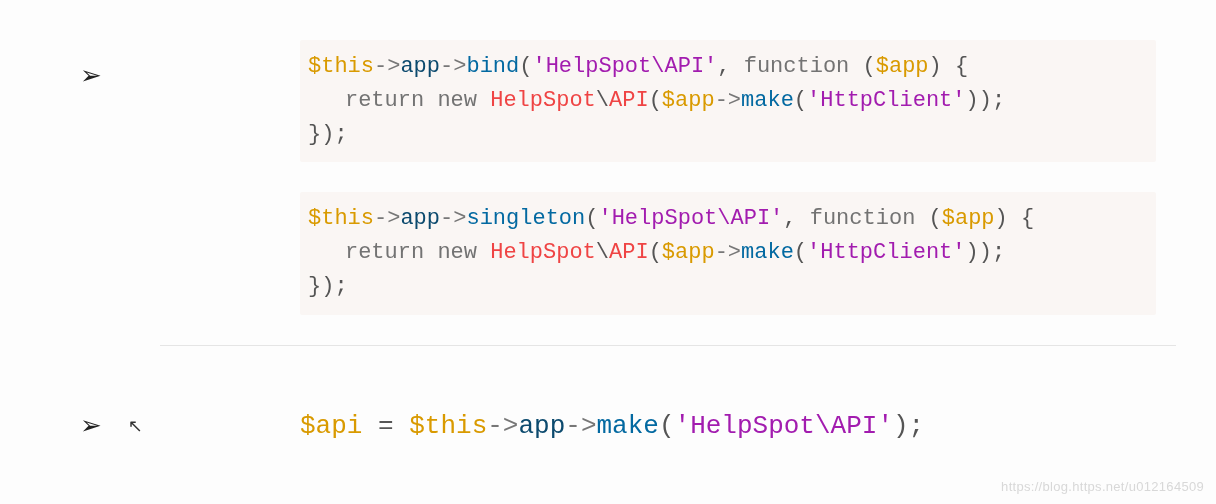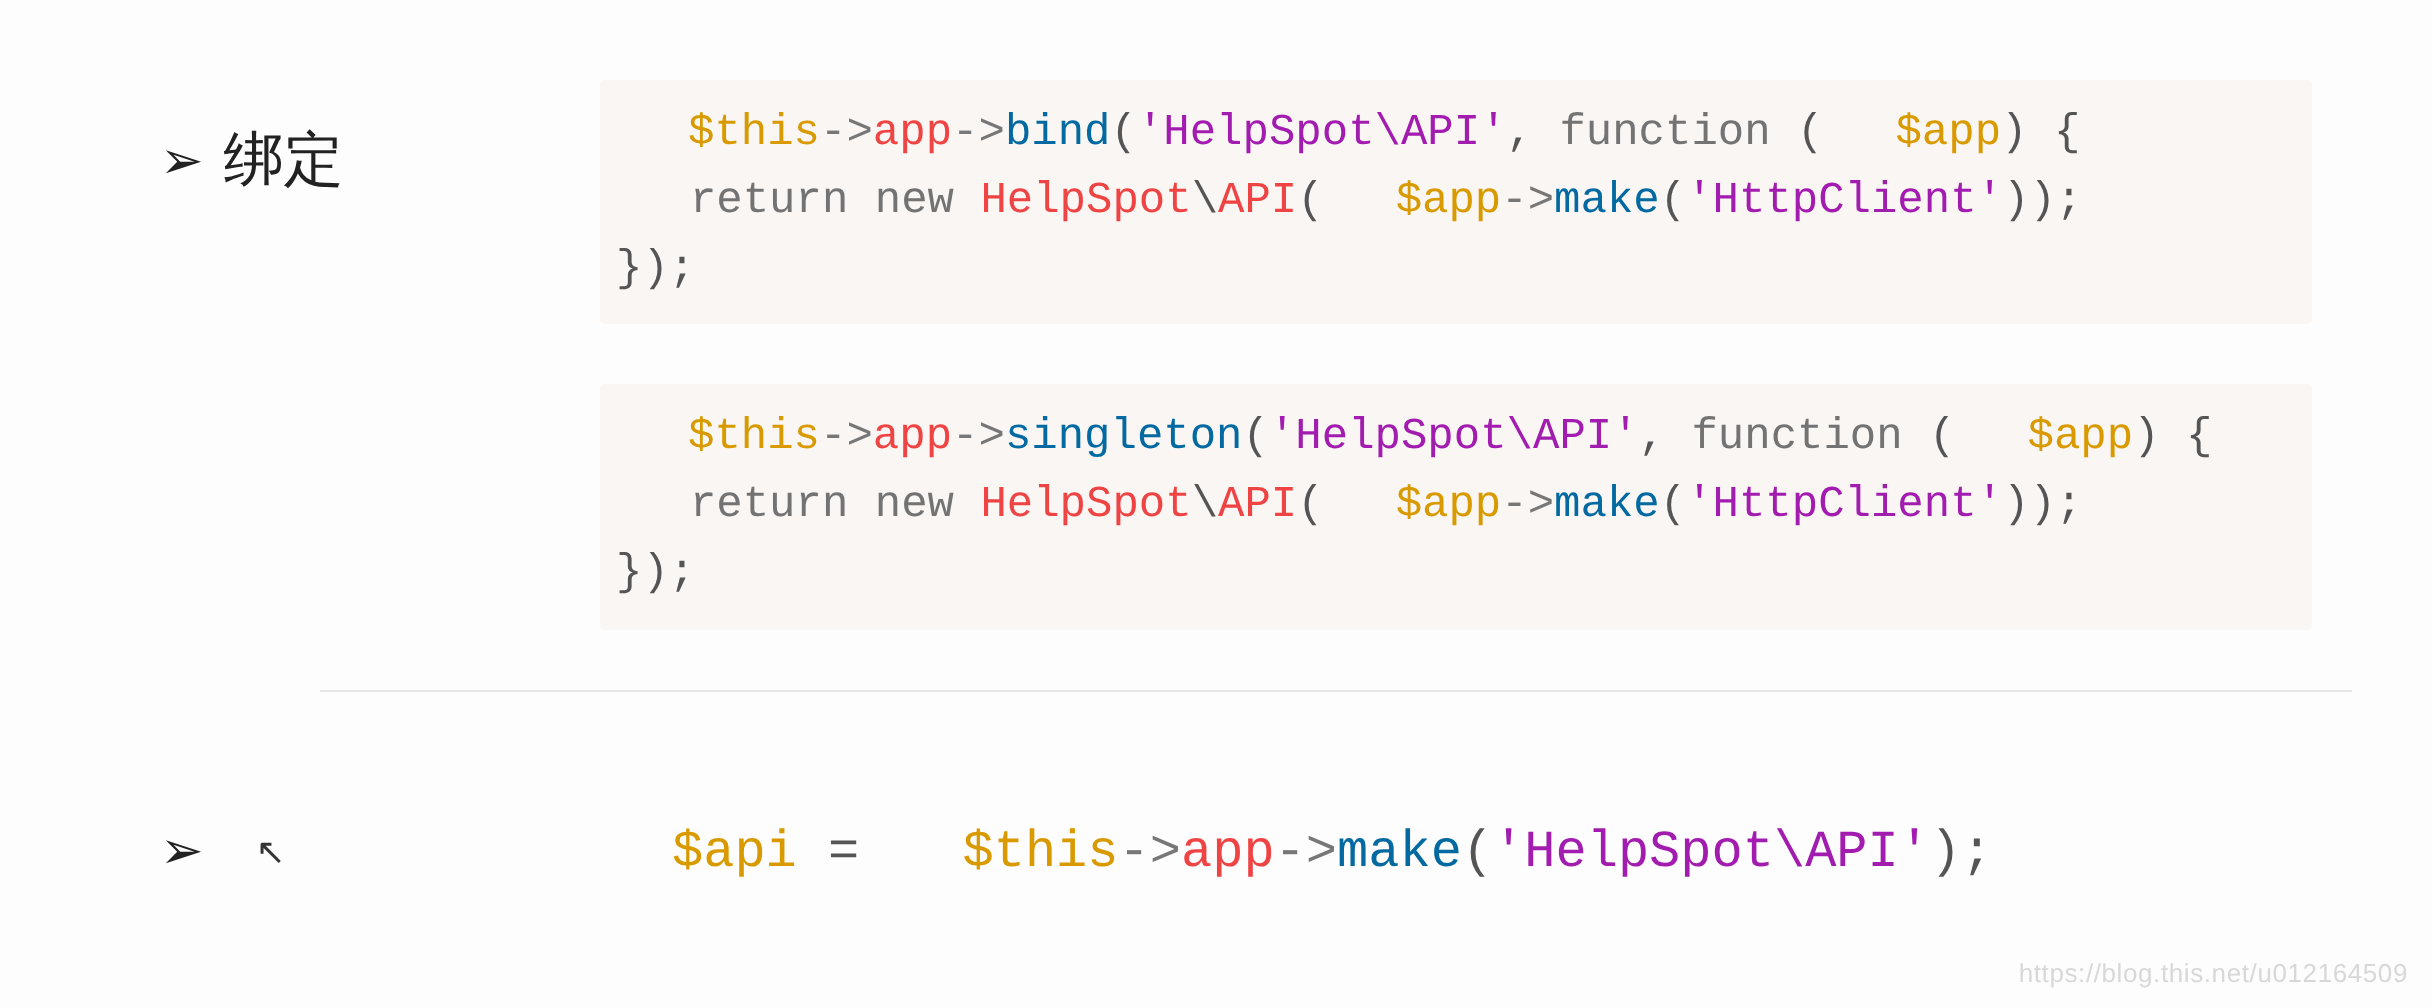--- a/index.html
+++ b/index.html
@@ -13,41 +13,40 @@
   .row1 { padding-top: 40px; }
   .row1 .bullet-col { padding-top: 20px; }
   .row1 .code-col { padding-right: 60px; }
   .block2 { margin-top: 30px; margin-left: 300px; margin-right: 60px; }
   .row3 { margin-top: 50px; align-items: center; }
   .row3 .codeblock { background: transparent; font-size: 26px; padding: 10px 0; }
   .row3 .code-col { padding-right: 52px; }
   .hr { height: 1px; background: #e5e5e5; margin: 30px 40px 0 160px; }
   .cursor { font-size: 18px; color: #333; margin-left: 16px; }
   
-  .c-var   { color: #d99a00; margin-left: 36px; }  
+  .c-var   { color: #d99a00; }  
   .c-arrow { color: #777; }
-  .c-prop  { color: #ef4444; }  
+  .c-prop  { color: #0c4a6e; }  
   .c-meth  { color: #0369a1; }  
   .c-paren { color: #555; }
   .c-str   { color: #a21caf; }
   .c-kw    { color: #737373; }  
   .c-cls   { color: #ef4444; }
   .c-op    { color: #555; }
   .c-punc  { color: #555; }
   .indent  { display:inline-block; width: 2.8ch; }
   .watermark { position: absolute; right: 12px; bottom: 10px; font-size: 13px; color: #d8d8d8; letter-spacing: 0.3px; font-family: Arial, sans-serif; }
 </style>
 </head>
 <body>
 
 <div class="row row1">
   <div class="bullet-col">
     <div class="bullet">
       <span class="bullet-mark">➢</span>
-      <span>绑定</span>
     </div>
   </div>
   <div class="code-col">
     <div class="codeblock">
       <div>
         <span class="c-var">$this</span><span class="c-arrow">-&gt;</span><span class="c-prop">app</span><span class="c-arrow">-&gt;</span><span class="c-meth">bind</span><span class="c-paren">(</span><span class="c-str">'HelpSpot\API'</span><span class="c-punc">,</span><span> </span><span class="c-kw">function</span><span> </span><span class="c-paren">(</span><span class="c-var">$app</span><span class="c-paren">)</span><span> </span><span class="c-punc">{</span>
       </div>
       <div>
         <span class="indent"></span><span class="c-kw">return</span><span> </span><span class="c-kw">new</span><span> </span><span class="c-cls">HelpSpot</span><span class="c-op">\</span><span class="c-cls">API</span><span class="c-paren">(</span><span class="c-var">$app</span><span class="c-arrow">-&gt;</span><span class="c-meth">make</span><span class="c-paren">(</span><span class="c-str">'HttpClient'</span><span class="c-punc">));</span>
       </div>
@@ -83,13 +82,13 @@
   </div>
   <div class="code-col">
     <div class="codeblock">
       <div>
         <span class="c-var">$api</span><span> </span><span class="c-op">=</span><span> </span><span class="c-var">$this</span><span class="c-arrow">-&gt;</span><span class="c-prop">app</span><span class="c-arrow">-&gt;</span><span class="c-meth">make</span><span class="c-paren">(</span><span class="c-str">'HelpSpot\API'</span><span class="c-punc">);</span>
       </div>
     </div>
   </div>
 </div>
 
-<div class="watermark">https://blog.this.net/u012164509</div>
+<div class="watermark">https://blog.https.net/u012164509</div>
 
 </body></html>

